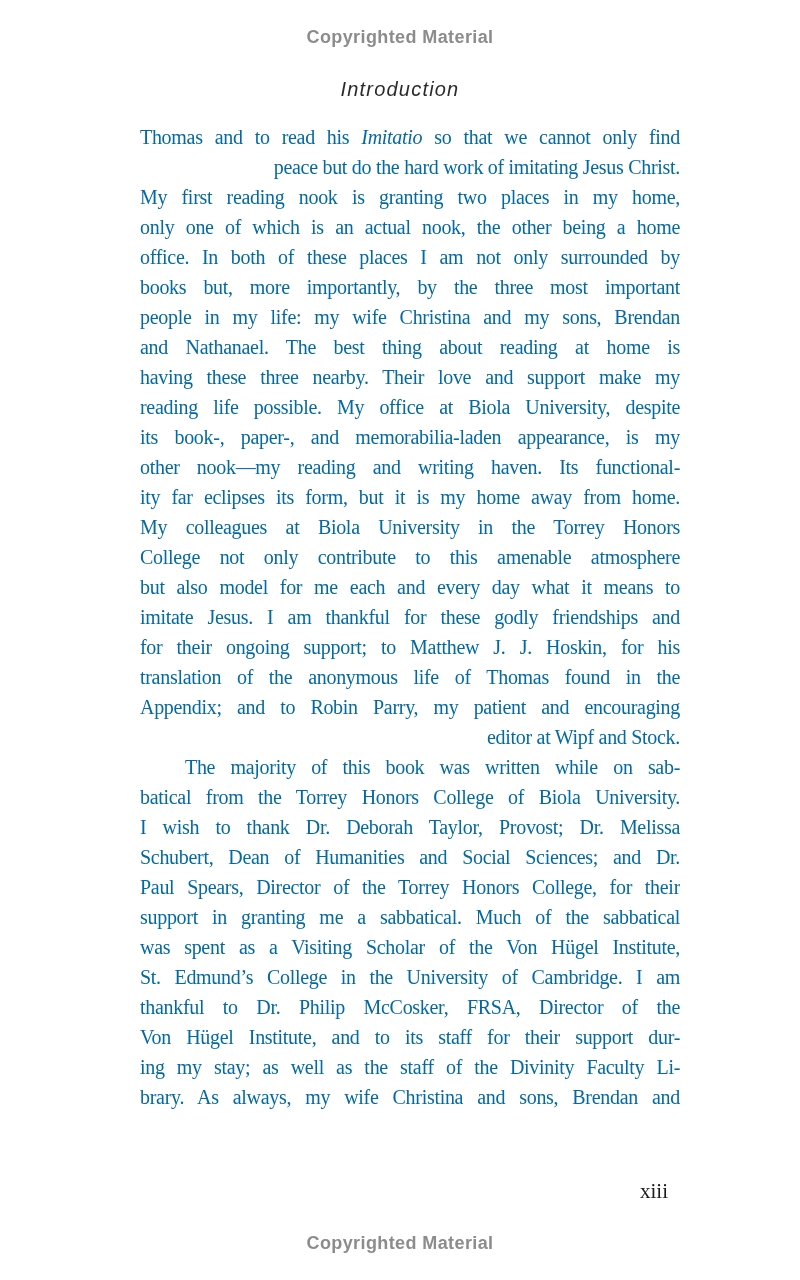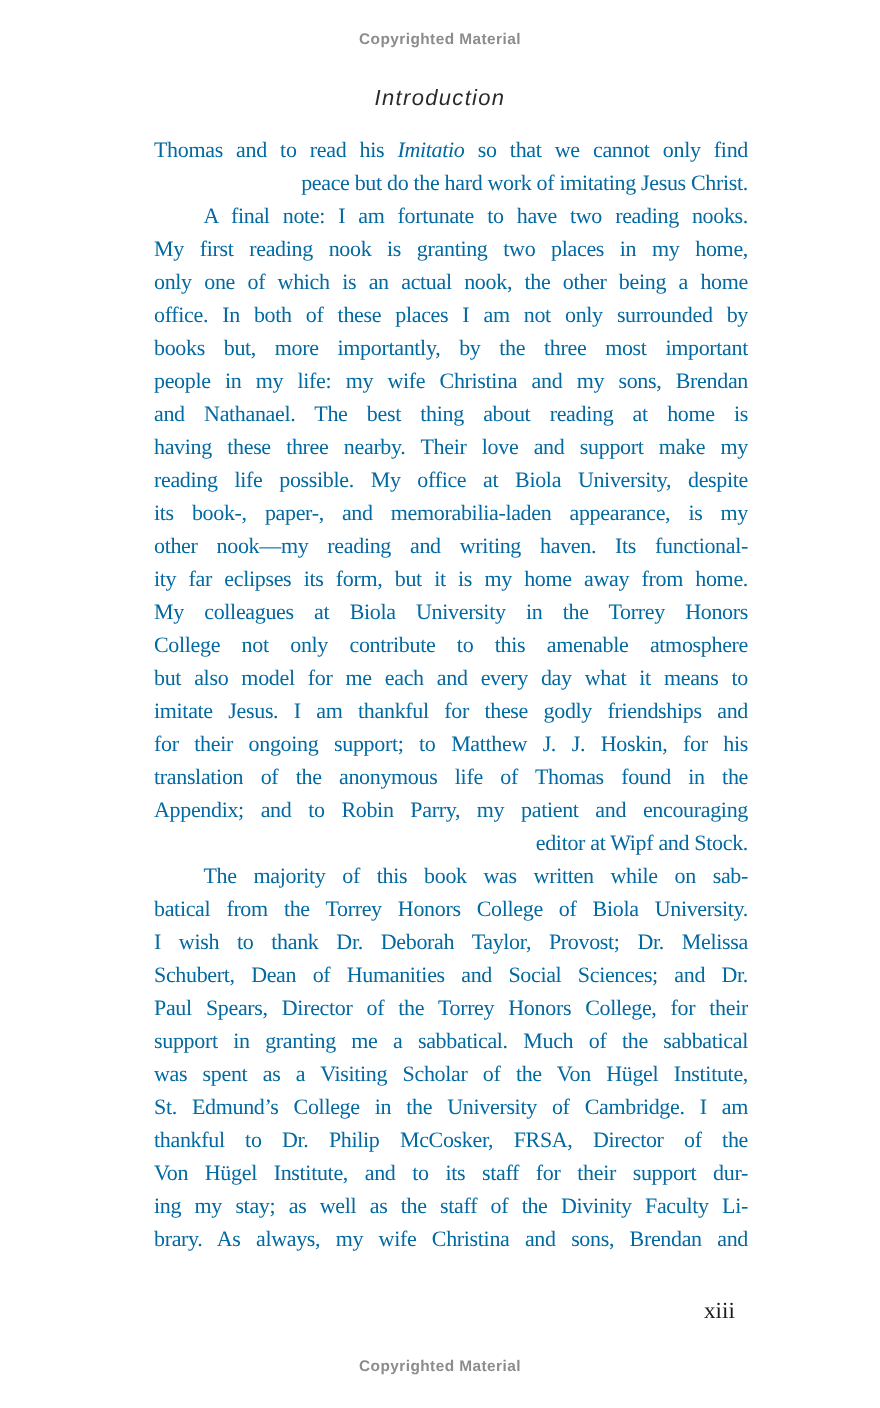--- a/index.html
+++ b/index.html
@@ -15,21 +15,21 @@
     font-family: "Liberation Serif", serif;
     overflow: hidden;
   }
   .copyright {
     position: absolute;
     left: 0;
     width: 100%;
     text-align: center;
     font-family: "Liberation Sans", sans-serif;
     font-weight: bold;
-    font-size: 14px;
+    font-size: 18px;
     color: #8c8c8c;
     letter-spacing: 0.4px;
   }
   .copyright.top { top: 27px; }
   .copyright.bottom { top: 1233px; }
   .running-header {
     position: absolute;
     top: 78px;
     left: 0;
     width: 100%;
@@ -79,21 +79,20 @@
 <body>
 
 <div class="page">
   <div class="copyright top">Copyrighted Material</div>
 
   <div class="running-header">Introduction</div>
 
   <div class="body-text" id="body-text">
       <div class="line fill"><span>Thomas and to read his </span><span class="italic">Imitatio</span><span> so that we cannot only find</span></div>
       <div class="line"><span>peace but do the hard work of imitating Jesus Christ.</span></div>
-      <div class="line fill indent"><span>A final note: I am fortunate to have two reading nooks.</span></div>
       <div class="line fill"><span>My first reading nook is granting two places in my home,</span></div>
       <div class="line fill"><span>only one of which is an actual nook, the other being a home</span></div>
       <div class="line fill"><span>office. In both of these places I am not only surrounded by</span></div>
       <div class="line fill"><span>books but, more importantly, by the three most important</span></div>
       <div class="line fill"><span>people in my life: my wife Christina and my sons, Brendan</span></div>
       <div class="line fill"><span>and Nathanael. The best thing about reading at home is</span></div>
       <div class="line fill"><span>having these three nearby. Their love and support make my</span></div>
       <div class="line fill"><span>reading life possible. My office at Biola University, despite</span></div>
       <div class="line fill"><span>its book-, paper-, and memorabilia-laden appearance, is my</span></div>
       <div class="line fill"><span>other nook—my reading and writing haven. Its functional-</span></div>

